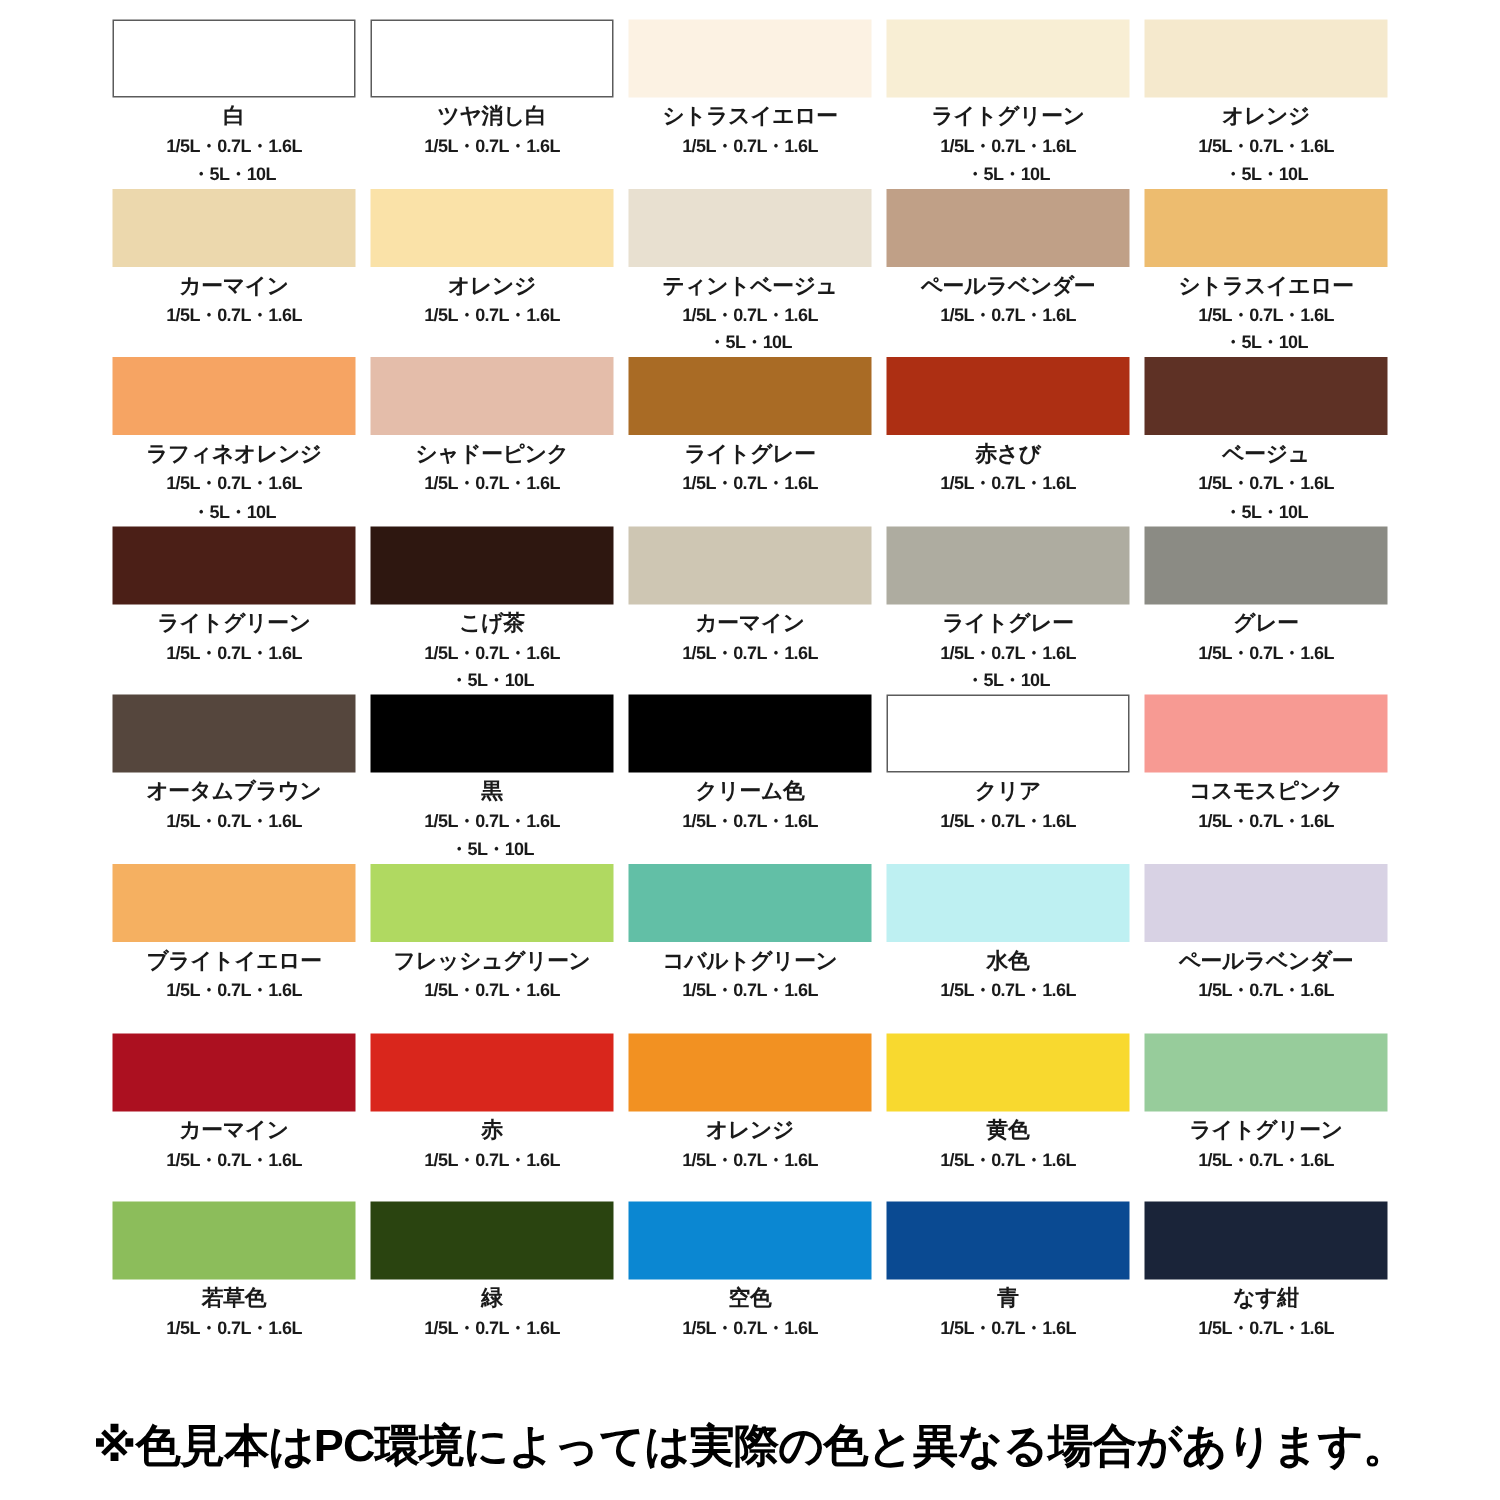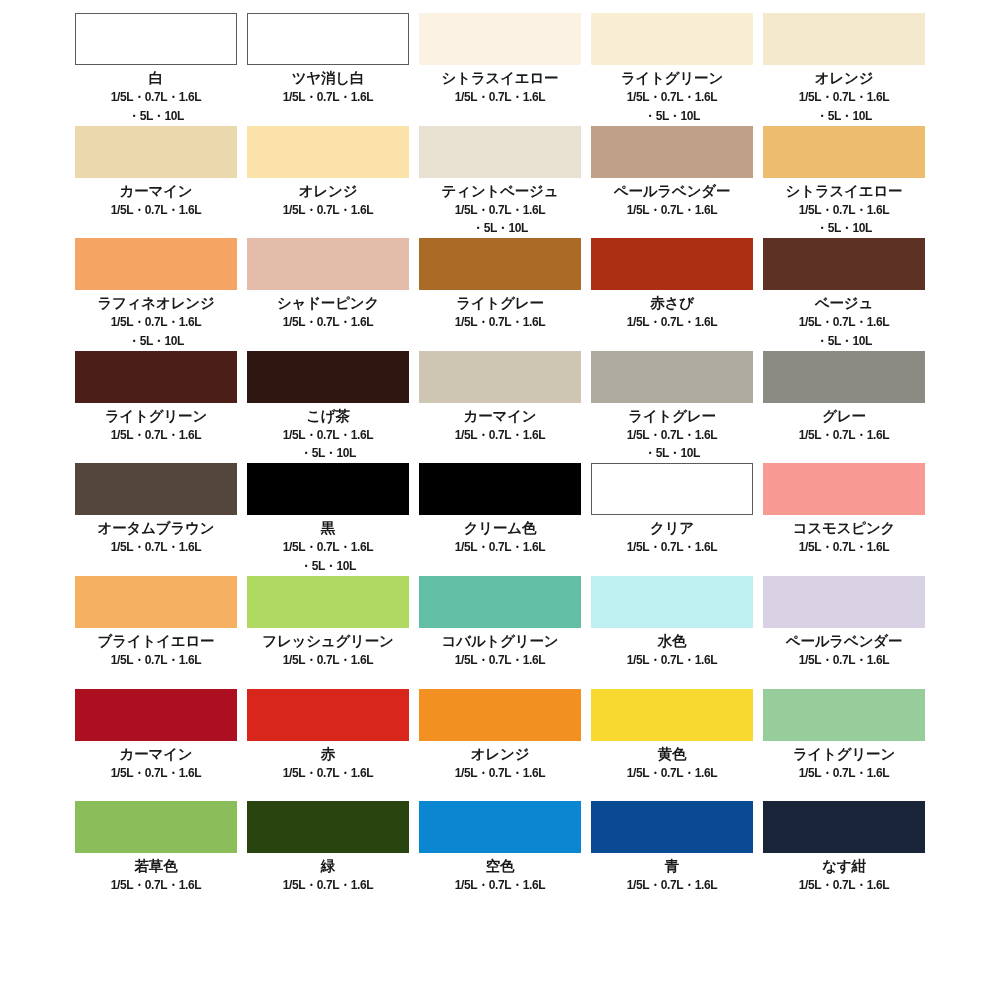--- a/index.html
+++ b/index.html
@@ -297,14 +297,15 @@
         <div class="swatch-name">青</div>
         <div class="swatch-sizes">1/5L・0.7L・1.6L</div>
       </div>
       <div class="swatch-cell">
         <div class="swatch-chip" style="background: rgb(26, 36, 57);"></div>
         <div class="swatch-name">なす紺</div>
         <div class="swatch-sizes">1/5L・0.7L・1.6L</div>
       </div>
     </div>
 
+  <div class="footer-note">※色見本はPC環境によっては実際の色と異なる場合があります。</div>
 
 </div>
 
 </body></html>

